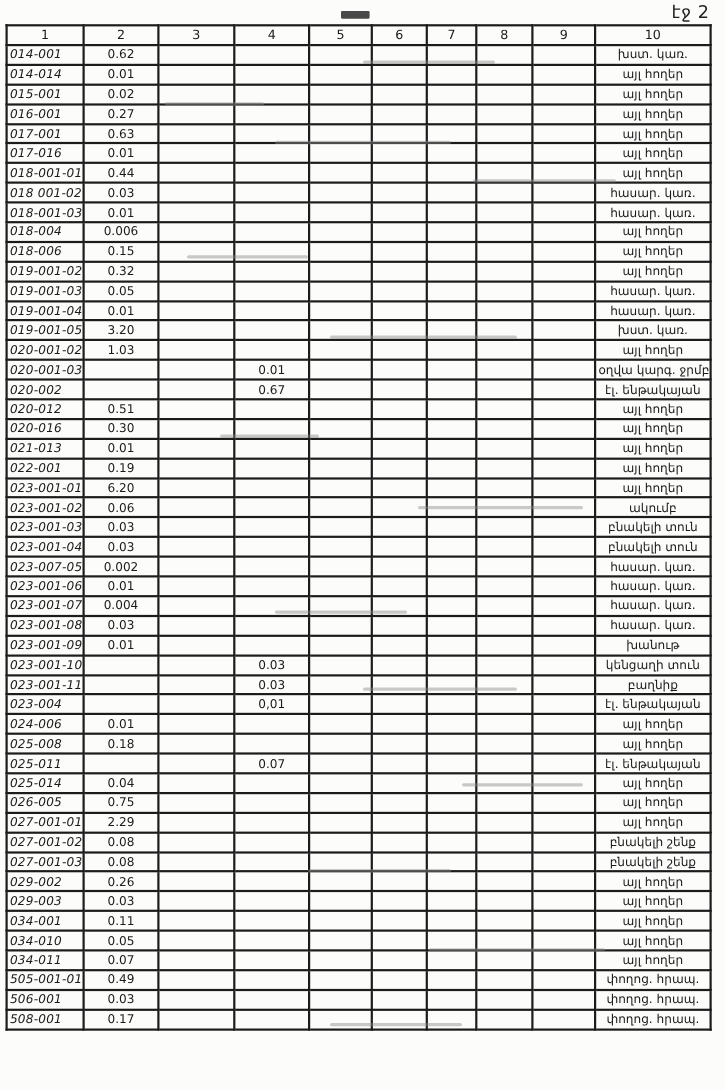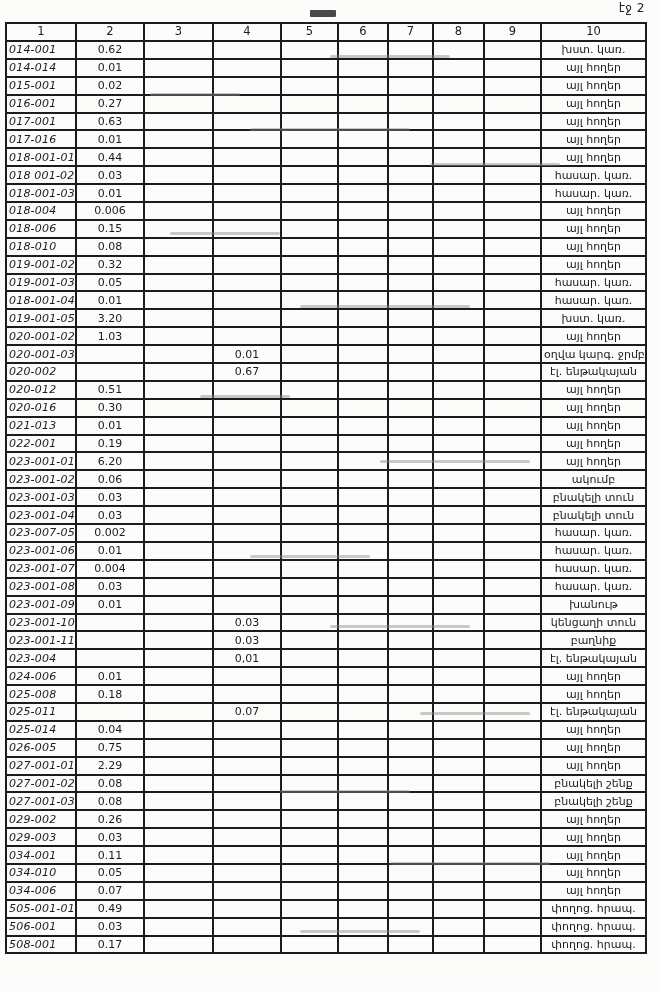--- a/index.html
+++ b/index.html
@@ -11,21 +11,21 @@
     position:relative;
     overflow:hidden;
   }
   .page{
     position:absolute;inset:0;
     background:#fcfcfb;
   }
   .page-label{
     position:absolute;
     top:1px;right:14px;
-    font-size:12px;
+    font-size:16px;
     color:#222;
     letter-spacing:0.5px;
   }
   table.grid{
     position:absolute;
     left:5px;top:22px;
     width:640px;
     border-collapse:collapse;
     table-layout:fixed;
   }
@@ -238,32 +238,20 @@
       <td class="c3"></td>
       <td class="c4"></td>
       <td class="c5"></td>
       <td class="c6"></td>
       <td class="c7"></td>
       <td class="c8"></td>
       <td class="c9"></td>
       <td class="c10"><span class="cat">այլ հողեր</span><span class="mark"></span></td>
     </tr>
         <tr>
-      <td class="c1">018-010</td>
-      <td class="c2">0.08</td>
-      <td class="c3"></td>
-      <td class="c4"></td>
-      <td class="c5"></td>
-      <td class="c6"></td>
-      <td class="c7"></td>
-      <td class="c8"></td>
-      <td class="c9"></td>
-      <td class="c10"><span class="cat">այլ հողեր</span><span class="mark"></span></td>
-    </tr>
-        <tr>
       <td class="c1">019-001-02</td>
       <td class="c2">0.32</td>
       <td class="c3"></td>
       <td class="c4"></td>
       <td class="c5"></td>
       <td class="c6"></td>
       <td class="c7"></td>
       <td class="c8"></td>
       <td class="c9"></td>
       <td class="c10"><span class="cat">այլ հողեր</span><span class="mark"></span></td>
@@ -274,21 +262,21 @@
       <td class="c3"></td>
       <td class="c4"></td>
       <td class="c5"></td>
       <td class="c6"></td>
       <td class="c7"></td>
       <td class="c8"></td>
       <td class="c9"></td>
       <td class="c10"><span class="cat">հասար. կառ.</span><span class="mark"></span></td>
     </tr>
         <tr>
-      <td class="c1">018-001-04</td>
+      <td class="c1">019-001-04</td>
       <td class="c2">0.01</td>
       <td class="c3"></td>
       <td class="c4"></td>
       <td class="c5"></td>
       <td class="c6"></td>
       <td class="c7"></td>
       <td class="c8"></td>
       <td class="c9"></td>
       <td class="c10"><span class="cat">հասար. կառ.</span><span class="mark"></span></td>
     </tr>
@@ -670,21 +658,21 @@
       <td class="c3"></td>
       <td class="c4"></td>
       <td class="c5"></td>
       <td class="c6"></td>
       <td class="c7"></td>
       <td class="c8"></td>
       <td class="c9"></td>
       <td class="c10"><span class="cat">այլ հողեր</span><span class="mark"></span></td>
     </tr>
         <tr>
-      <td class="c1">034-006</td>
+      <td class="c1">034-011</td>
       <td class="c2">0.07</td>
       <td class="c3"></td>
       <td class="c4"></td>
       <td class="c5"></td>
       <td class="c6"></td>
       <td class="c7"></td>
       <td class="c8"></td>
       <td class="c9"></td>
       <td class="c10"><span class="cat">այլ հողեր</span><span class="mark"></span></td>
     </tr>

